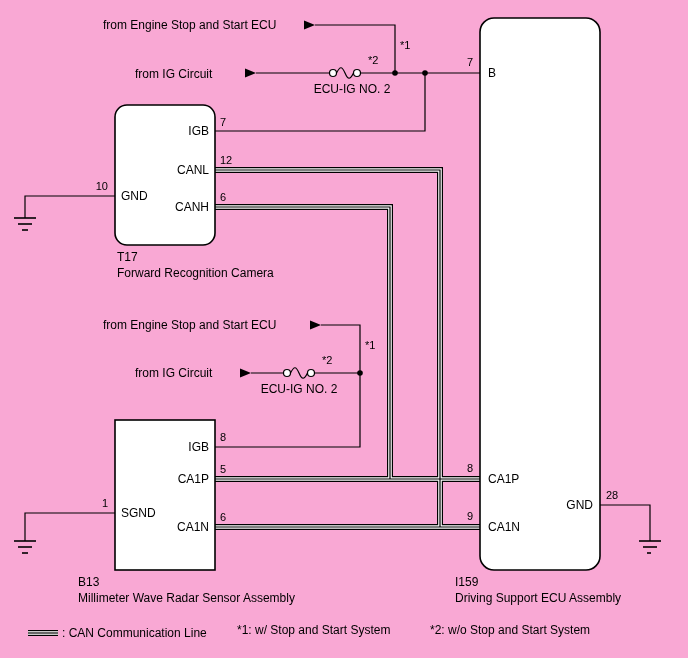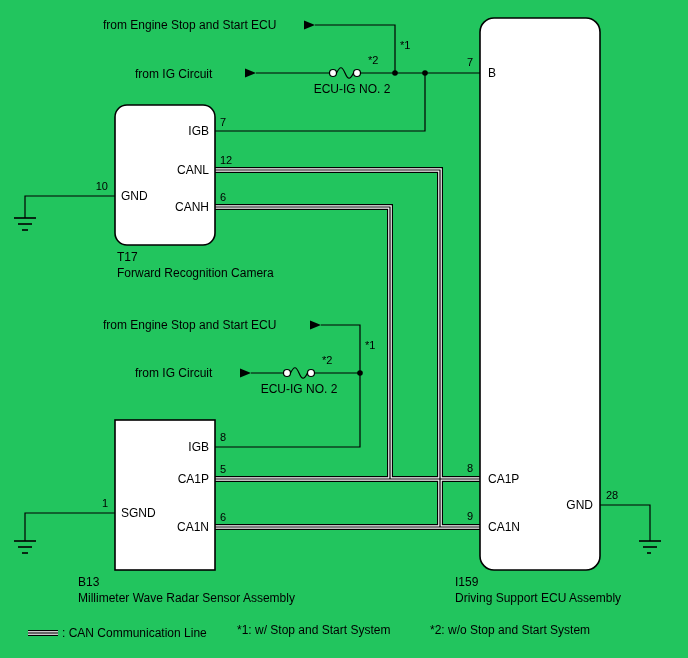--- a/index.html
+++ b/index.html
@@ -1,20 +1,20 @@
 <!DOCTYPE html>
 <html><head>
 <meta charset="utf-8">
 <style>
   html, body { margin: 0; padding: 0; background: #ffffff; }
   .page {
     position: relative;
     width: 688px;
     height: 658px;
-    background: #22c55e;
+    background: #f9a8d4;
     font-family: "Liberation Sans", "DejaVu Sans", sans-serif;
   }
   svg { display: block; }
   svg text {
     font-family: "Liberation Sans", "DejaVu Sans", sans-serif;
     font-size: 12px;
     fill: #000000;
   }
   svg text.pin-num { font-size: 11px; }
   .wire   { stroke: #000; stroke-width: 1.2; fill: none; }

